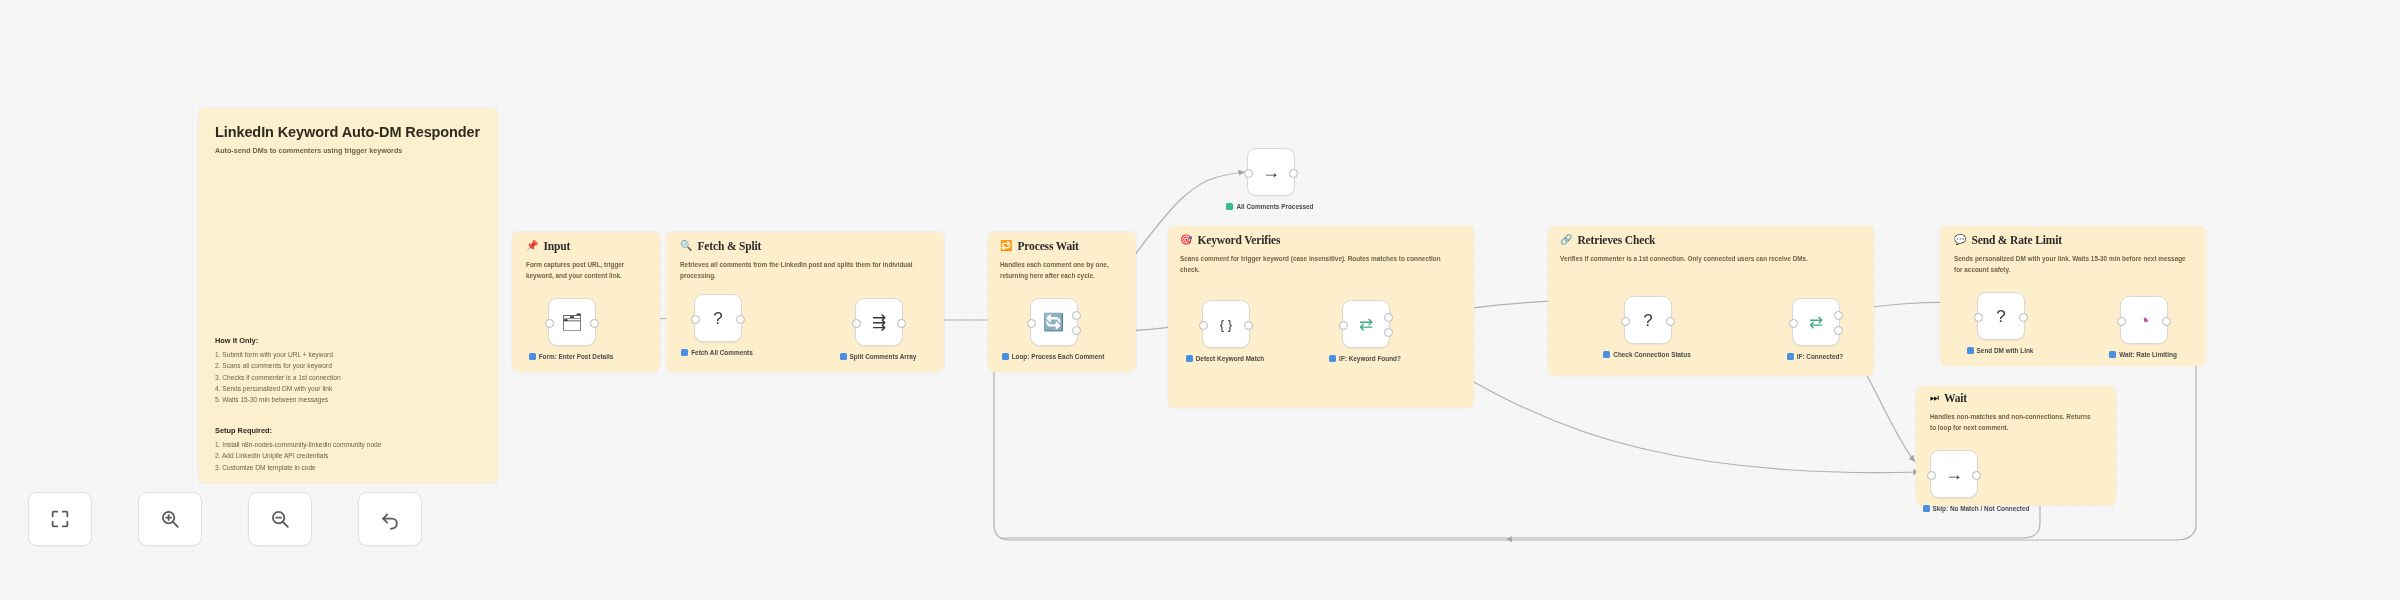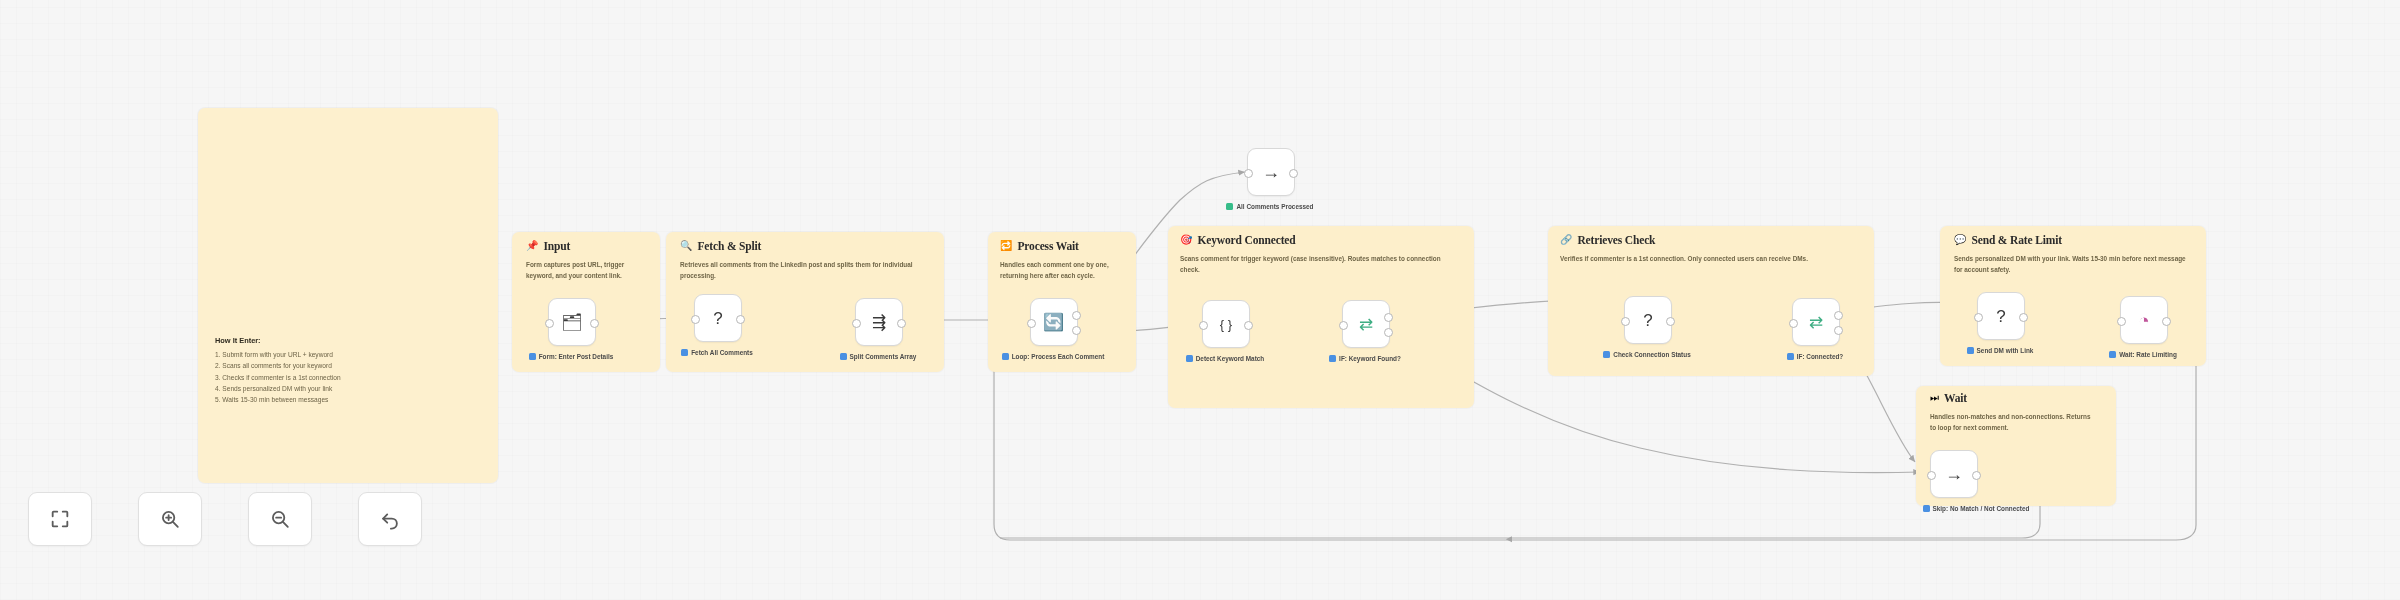--- a/index.html
+++ b/index.html
@@ -134,32 +134,44 @@
     <g fill="none" stroke="#b0b0b0" stroke-width="1.2">
       <path d="M2018,472 C2036,472 2040,478 2040,490 L2040,524 C2040,534 2032,538 2022,538 L1000,538"></path>
     </g>
     <g fill="#a6a6a6">
 
       <path d="M1506,536.2 L1512.2,539.2 L1506,542.2 z" transform="rotate(180 1509 539.2)"></path>
     </g>
   </svg>
 
   <div class="sticky" style="left:198px;top:108px;width:300px;height:375px;">
+    <div style="padding:16px 17px 0 17px;">
+      <div class="sticky-title">LinkedIn Keyword Auto-DM Responder</div>
+      <div class="sticky-sub">Auto-send DMs to commenters using trigger keywords</div>
+    </div>
 
     <div style="position:absolute;left:17px;top:228px;">
-      <div class="sec-head">How It Enter:</div>
+      <div class="sec-head">How It Only:</div>
       <ul class="sec-list">
         <li>1. Submit form with your URL + keyword</li>
         <li>2. Scans all comments for your keyword</li>
         <li>3. Checks if commenter is a 1st connection</li>
         <li>4. Sends personalized DM with your link</li>
         <li>5. Waits 15-30 min between messages</li>
       </ul>
     </div>
 
+    <div style="position:absolute;left:17px;top:318px;">
+      <div class="sec-head">Setup Required:</div>
+      <ul class="sec-list">
+        <li class="lnk">1. Install n8n-nodes-community-linkedin community node</li>
+        <li class="lnk2">2. Add LinkedIn Unipile API credentials</li>
+        <li>3. Customize DM template in code</li>
+      </ul>
+    </div>
   </div>
 
   <div class="grp" style="left:512px;top:232px;width:148px;height:140px;"></div>
   <div class="grp" style="left:666px;top:232px;width:278px;height:140px;"></div>
   <div class="grp" style="left:988px;top:232px;width:148px;height:140px;"></div>
   <div class="grp" style="left:1168px;top:226px;width:306px;height:182px;"></div>
   <div class="grp" style="left:1548px;top:226px;width:326px;height:150px;"></div>
   <div class="grp" style="left:1940px;top:226px;width:266px;height:140px;"></div>
   <div class="grp" style="left:1916px;top:386px;width:200px;height:120px;"></div>
 
@@ -176,21 +188,21 @@
   <div class="grp-desc" style="left:680px;top:260px;width:246px;">Retrieves all comments from the LinkedIn post and splits them for individual processing.</div>
 
   <div class="grp-head" style="left:1000px;top:240px;">
     <span class="grp-ico">🔁</span>
     <span class="grp-title">Process Wait</span>
   </div>
   <div class="grp-desc" style="left:1000px;top:260px;width:124px;">Handles each comment one by one, returning here after each cycle.</div>
 
   <div class="grp-head" style="left:1180px;top:234px;">
     <span class="grp-ico">🎯</span>
-    <span class="grp-title">Keyword Connected</span>
+    <span class="grp-title">Keyword Verifies</span>
   </div>
   <div class="grp-desc" style="left:1180px;top:254px;width:272px;">Scans comment for trigger keyword (case insensitive). Routes matches to connection check.</div>
 
   <div class="grp-head" style="left:1560px;top:234px;">
     <span class="grp-ico">🔗</span>
     <span class="grp-title">Retrieves Check</span>
   </div>
   <div class="grp-desc" style="left:1560px;top:254px;width:302px;">Verifies if commenter is a 1st connection. Only connected users can receive DMs.</div>
 
   <div class="grp-head" style="left:1954px;top:234px;">

